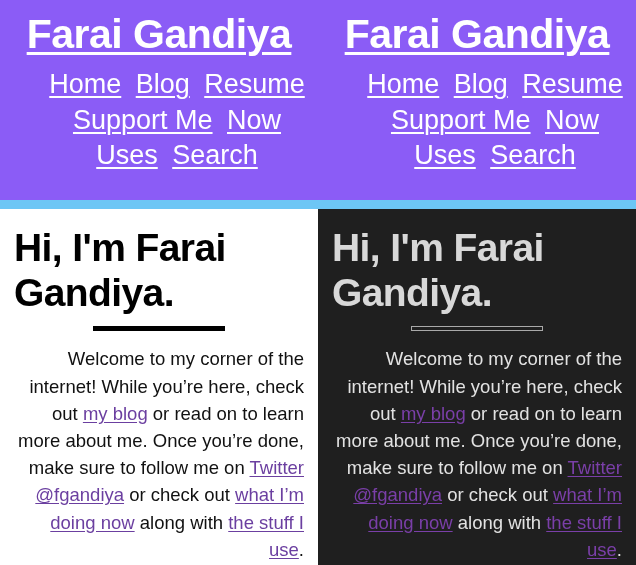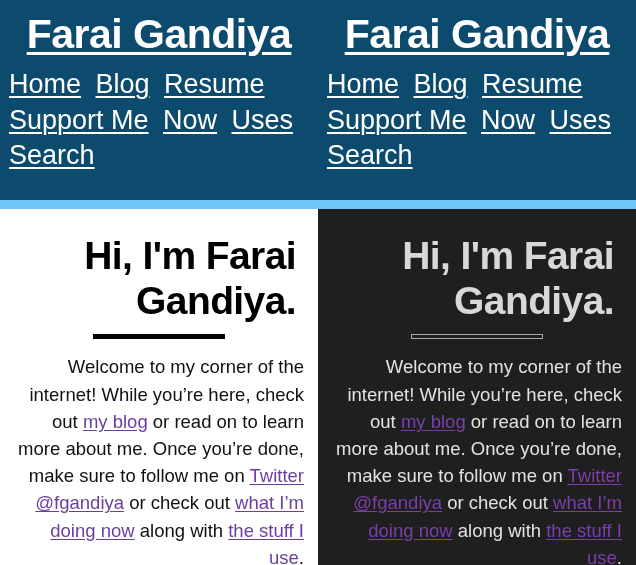--- a/index.html
+++ b/index.html
@@ -25,21 +25,21 @@
     position: relative;
     overflow: hidden;
     display: flex;
     flex-direction: column;
   }
   .pane-light { background: #ffffff; }
   .pane-dark  { background: #1f1f1f; }
 
   
   .site-header {
-    background: #0c4a6e;
+    background: #8b5cf6;
     padding: 8px 0 9px 0;
     box-sizing: border-box;
     height: 200px;
     flex: 0 0 auto;
   }
   .site-title {
     text-align: center;
     margin: 0;
     padding: 6px 0 4px 0;
     font-size: 41px;
@@ -47,23 +47,24 @@
     font-weight: bold;
     letter-spacing: -0.5px;
   }
   .site-title a {
     color: #ffffff;
     text-decoration: underline;
     text-decoration-thickness: 3px;
     text-underline-offset: 4px;
   }
   .site-nav {
-    text-align: left;
+    text-align: center;
     padding: 8px 4px 0 4px;
     line-height: 1.32;
+    margin-left: 36px;
   }
   .site-nav a {
     color: #ffffff;
     text-decoration: underline;
     text-decoration-thickness: 2px;
     text-underline-offset: 3px;
     font-size: 27px;
     margin: 0 5px;
     white-space: nowrap;
   }
@@ -73,22 +74,22 @@
     flex: 0 0 auto;
   }
 
   
   .main {
     flex: 1 1 auto;
     padding: 16px 14px 0 14px;
     box-sizing: border-box;
   }
   .hero-title {
-    margin: 8px;
-    text-align: right;
+    margin: 0;
+    text-align: left;
     font-size: 39px;
     line-height: 1.16;
     font-weight: bold;
     letter-spacing: -0.6px;
   }
   .pane-light .hero-title { color: #000000; }
   .pane-dark  .hero-title { color: #d8d8d8; }
 
   .hero-rule {
     width: 132px;

